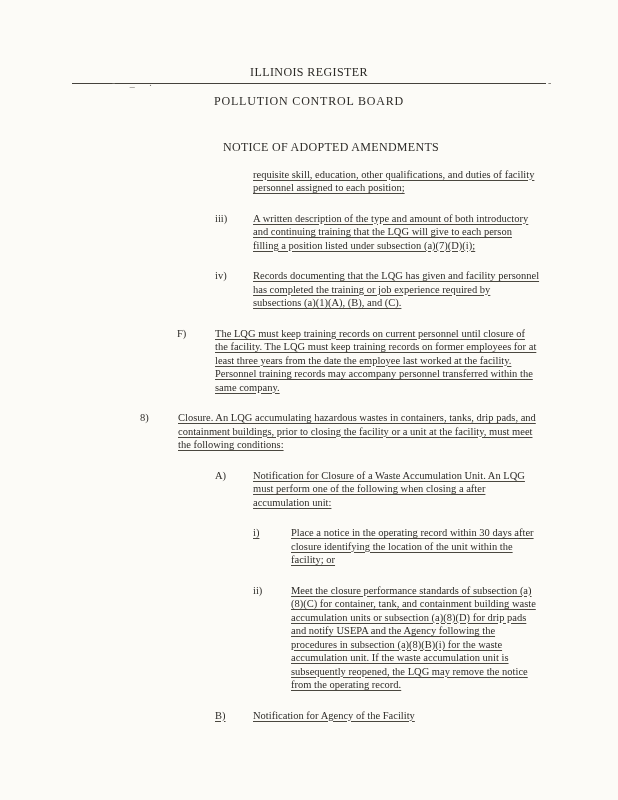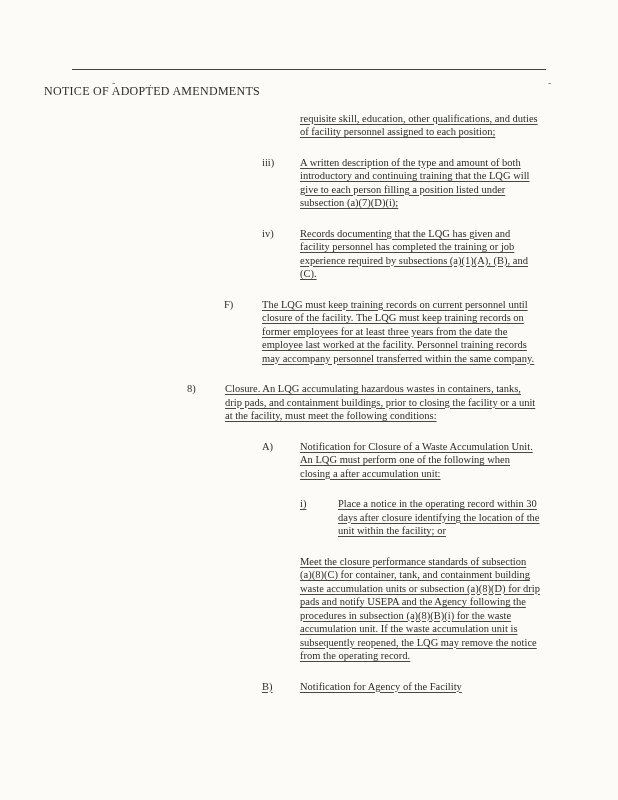--- a/index.html
+++ b/index.html
@@ -54,32 +54,31 @@
   }
 
   .h-board {
     text-align: center;
     margin-top: 11px;
     font-size: 12px;
     letter-spacing: 0.8px;
   }
 
   .h-notice {
-    text-align: left;
-    margin-top: 15px;
+    text-align: center;
+    margin-top: 33px;
     font-size: 12px;
     letter-spacing: 0.3px;
     padding-left: 44px;
   }
 
   .body-block {
     margin-top: 13px;
     padding-left: 140px;
     padding-right: 78px;
-    margin-left: 47px;
   }
 
   .para {
     display: flex;
     margin-bottom: 17px;
   }
   .para .label {
     flex: 0 0 38px;
     white-space: nowrap;
   }
@@ -107,21 +106,23 @@
   }
 </style>
 </head>
 <body>
 
 <div class="page">
 
   <span class="scan-marks-left">- _ .</span>
   <span class="scan-marks-right">-</span>
 
+  <div class="h-register">ILLINOIS REGISTER</div>
   <hr class="rule">
+  <div class="h-board">POLLUTION CONTROL BOARD</div>
   <div class="h-notice">NOTICE OF ADOPTED AMENDMENTS</div>
 
   <div class="body-block">
 
     <div class="para lv4 u">
       <span class="text">requisite skill, education, other qualifications, and duties of facility personnel assigned to each position;</span>
     </div>
 
     <div class="para lv3 u">
       <span class="label">iii)</span>
@@ -147,20 +148,21 @@
       <span class="label">A)</span>
       <span class="text">Notification for Closure of a Waste Accumulation Unit. An LQG must perform one of the following when closing a after accumulation unit:</span>
     </div>
 
     <div class="para lv4 u lu">
       <span class="label">i)</span>
       <span class="text">Place a notice in the operating record within 30 days after closure identifying the location of the unit within the facility; or</span>
     </div>
 
     <div class="para lv4 u">
+      <span class="label">ii)</span>
       <span class="text">Meet the closure performance standards of subsection (a)(8)(C) for container, tank, and containment building waste accumulation units or subsection (a)(8)(D) for drip pads and notify USEPA and the Agency following the procedures in subsection (a)(8)(B)(i) for the waste accumulation unit. If the waste accumulation unit is subsequently reopened, the LQG may remove the notice from the operating record.</span>
     </div>
 
     <div class="para lv3 u lu">
       <span class="label">B)</span>
       <span class="text">Notification for Agency of the Facility</span>
     </div>
 
   </div>
 </div>

